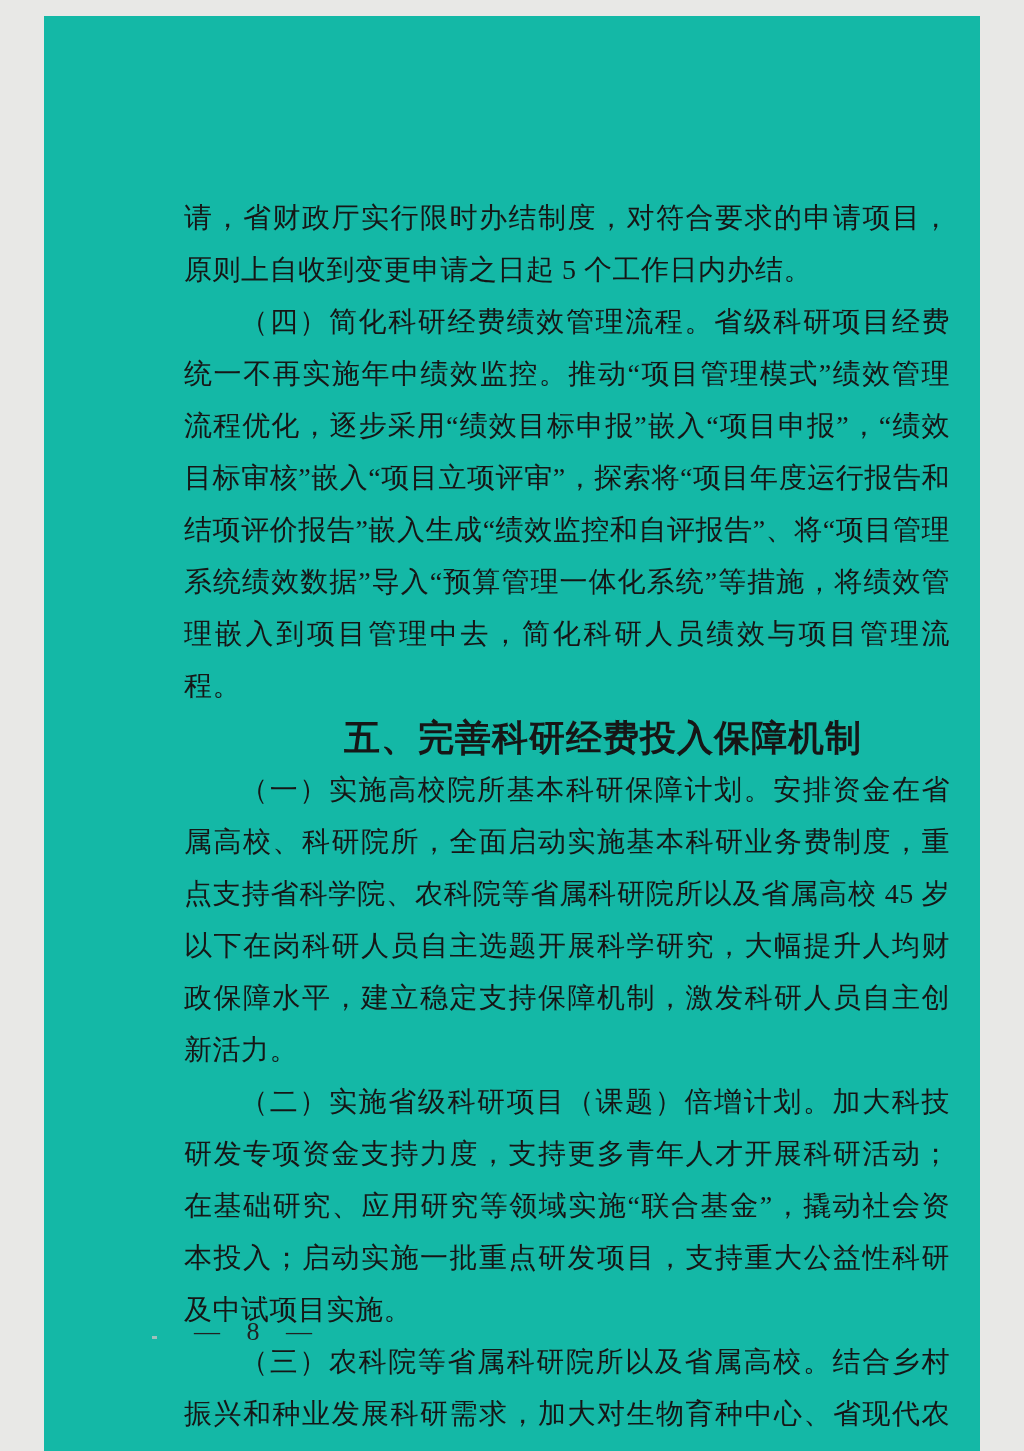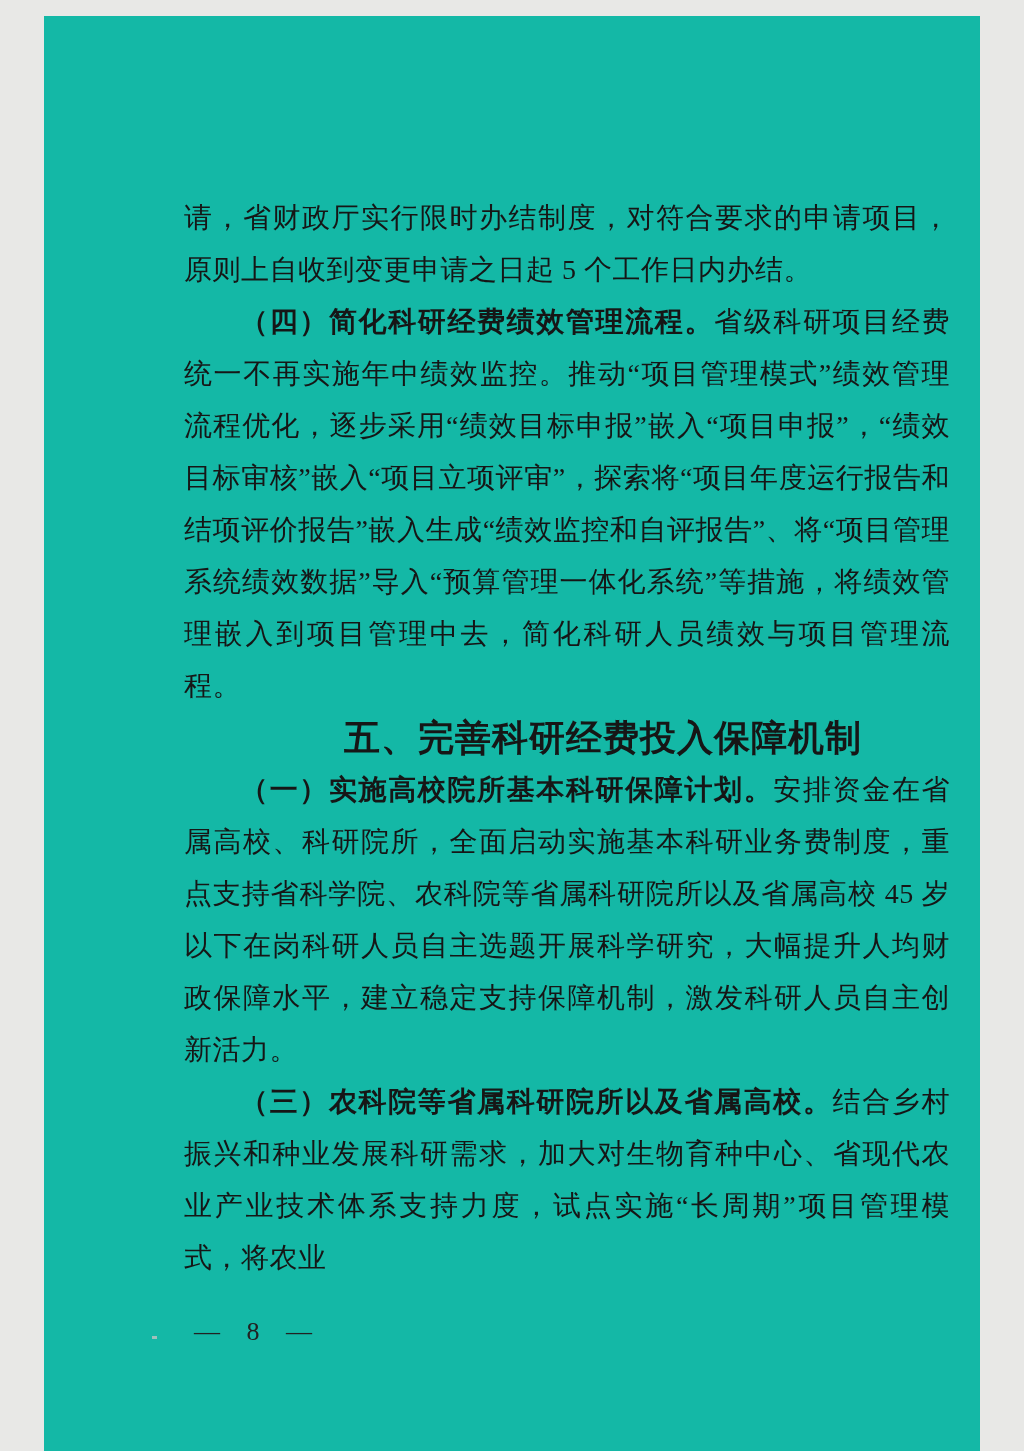--- a/index.html
+++ b/index.html
@@ -28,21 +28,21 @@
     text-justify: inter-character;
     letter-spacing: 0.5px;
   }
   .para {
     margin: 0;
   }
   .indent {
     text-indent: 2em;
   }
   .lead {
-    font-weight: bold;
+    font-weight: normal;
   }
   .heading {
     margin: 0;
     font-size: 36px;
     line-height: 52px;
     font-weight: bold;
     text-indent: 2em;
     text-align: center;
     font-family: "Liberation Sans", "DejaVu Sans", sans-serif;
     letter-spacing: 1px;
@@ -112,20 +112,21 @@
   <div class="content">
 
     <p class="para">请，省财政厅实行限时办结制度，对符合要求的申请项目，原则上自收到变更申请之日起 5 个工作日内办结。</p>
 
     <p class="para indent"><b class="lead">（四）简化科研经费绩效管理流程。</b><span>省级科研项目经费统一不再实施年中绩效监控。推动“项目管理模式”绩效管理流程优化，逐步采用“绩效目标申报”嵌入“项目申报”，“绩效目标审核”嵌入“项目立项评审”，探索将“项目年度运行报告和结项评价报告”嵌入生成“绩效监控和自评报告”、将“项目管理系统绩效数据”导入“预算管理一体化系统”等措施，将绩效管理嵌入到项目管理中去，简化科研人员绩效与项目管理流程。</span></p>
 
     <h2 class="heading">五、完善科研经费投入保障机制</h2>
 
     <p class="para indent"><b class="lead">（一）实施高校院所基本科研保障计划。</b><span>安排资金在省属高校、科研院所，全面启动实施基本科研业务费制度，重点支持省科学院、农科院等省属科研院所以及省属高校 45 岁以下在岗科研人员自主选题开展科学研究，大幅提升人均财政保障水平，建立稳定支持保障机制，激发科研人员自主创新活力。</span></p>
 
+    <p class="para indent"><b class="lead">（二）实施省级科研项目（课题）倍增计划。</b><span>加大科技研发专项资金支持力度，支持更多青年人才开展科研活动；在基础研究、应用研究等领域实施“联合基金”，撬动社会资本投入；启动实施一批重点研发项目，支持重大公益性科研及中试项目实施。</span></p>
 
     <p class="para indent"><b class="lead">（三）农科院等省属科研院所以及省属高校。</b><span>结合乡村振兴和种业发展科研需求，加大对生物育种中心、省现代农业产业技术体系支持力度，试点实施“长周期”项目管理模式，将农业</span></p>
 
   </div>
 
   <div class="page-number">— 8 —</div>
 
   <div class="artifact artifact-dashes"></div>
   <div class="artifact artifact-blob"></div>
   <div class="artifact artifact-dots"></div>

